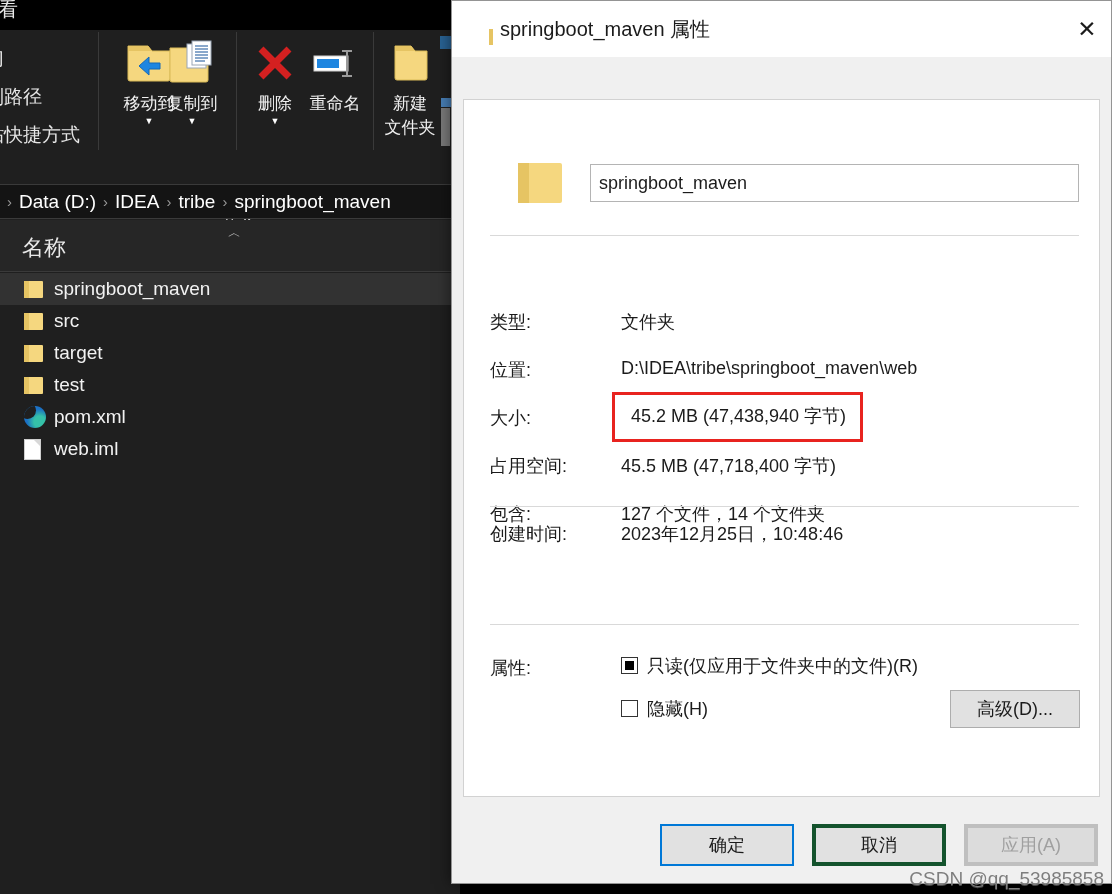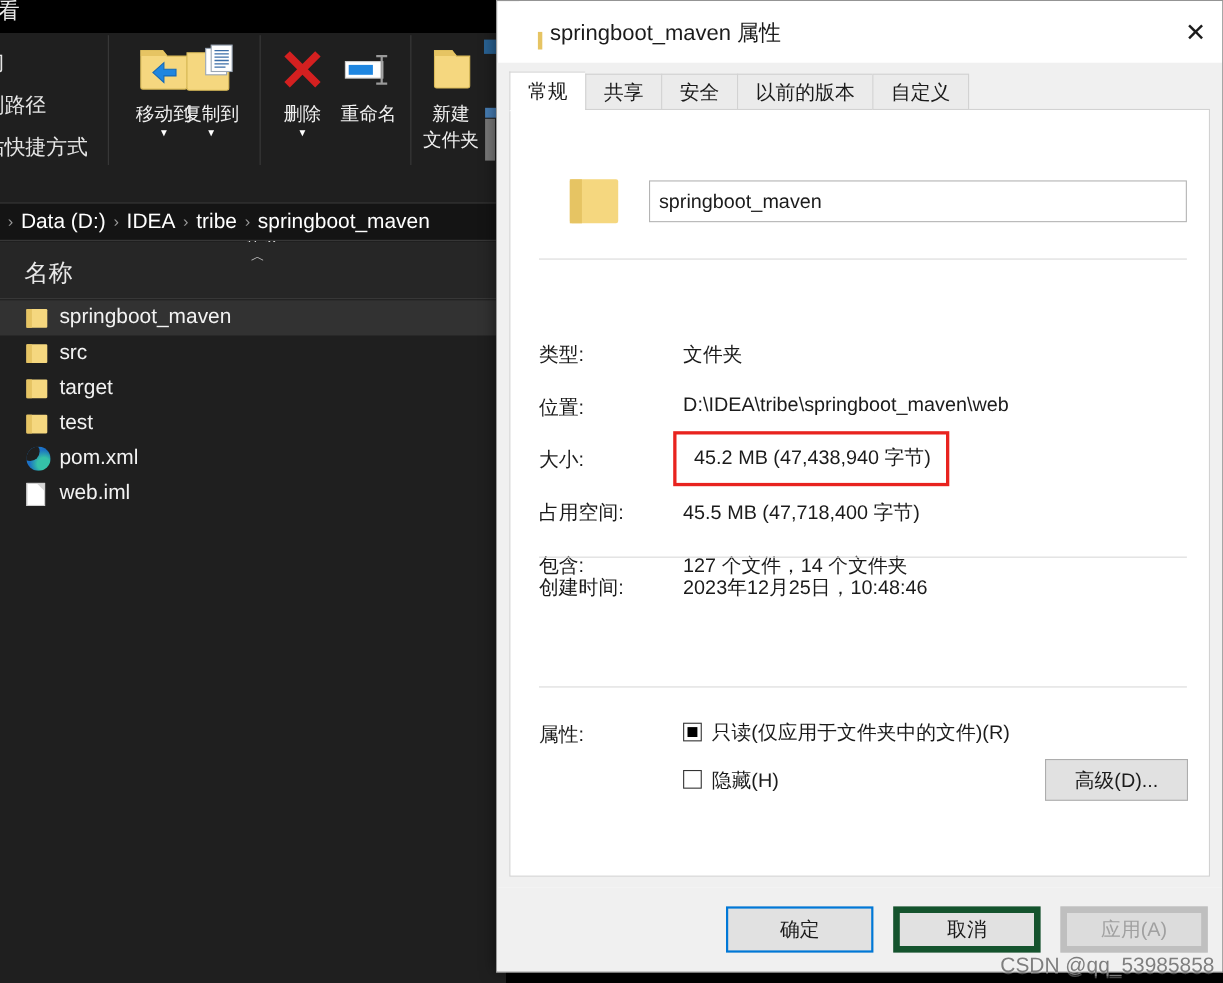--- a/index.html
+++ b/index.html
@@ -198,21 +198,21 @@
     cursor: pointer; font-family: "Liberation Sans", sans-serif;
   }
 
   .dlg-footer {
     flex: 0 0 auto; height: 76px; background: #f0f0f0;
     display: flex; align-items: center; justify-content: flex-end;
     padding-right: 13px; gap: 18px;
   }
   .btn {
     width: 134px; height: 42px; font-size: 18px; color: #1b1b1b;
-    background: #e1e1e1; border: 6px solid #14532d; cursor: pointer;
+    background: #e1e1e1; border: 4px solid #14532d; cursor: pointer;
     font-family: "Liberation Sans", sans-serif;
   }
   .btn.default { border: 2px solid #0078d7; }
   .btn.disabled { color: #a0a0a0; border-color: #bfbfbf; background: #dcdcdc; cursor: default; }
 
   .watermark {
     position: absolute; right: 8px; bottom: 4px;
     font-size: 19px; color: #7e7e7e; white-space: nowrap;
     text-shadow: 0 1px 0 rgba(255,255,255,0.28);
   }
@@ -378,27 +378,20 @@
   <div class="dialog">
 
     <div class="dlg-title">
       <span><span class="folder title"></span></span>
       <span class="dlg-title-text">springboot_maven 属性</span>
       <span class="dlg-close">✕</span>
     </div>
 
     <div class="dlg-body">
 
-      <div class="tabstrip">
-        <div class="tab active">常规</div>
-        <div class="tab">共享</div>
-        <div class="tab">安全</div>
-        <div class="tab">以前的版本</div>
-        <div class="tab">自定义</div>
-      </div>
 
       <div class="tabpanel">
 
         <div class="name-row">
           <span class="name-ico">
               <span class="folder big"></span>
             </span>
           <input class="name-input" type="text" value="springboot_maven" style="">
         </div>
 

